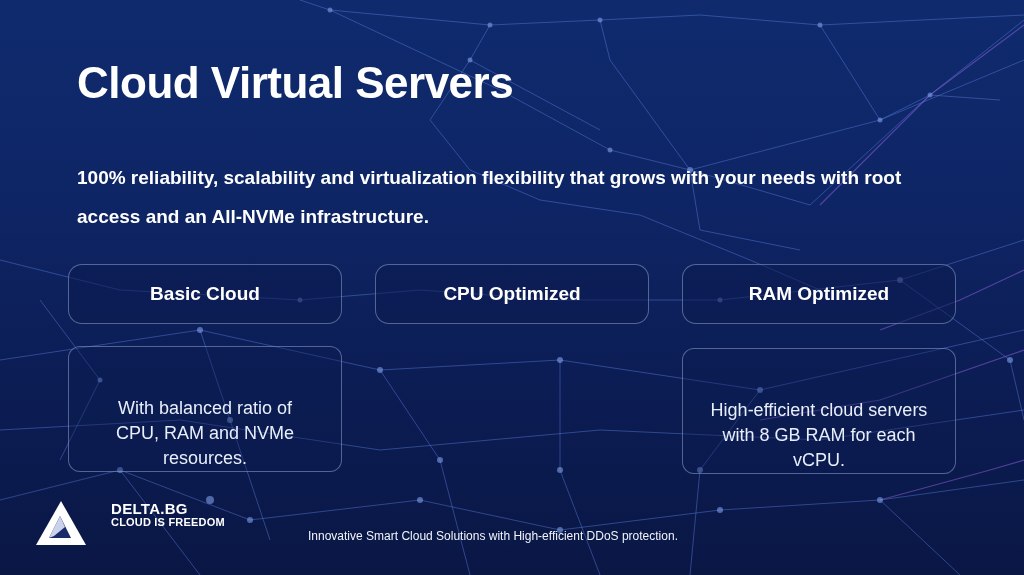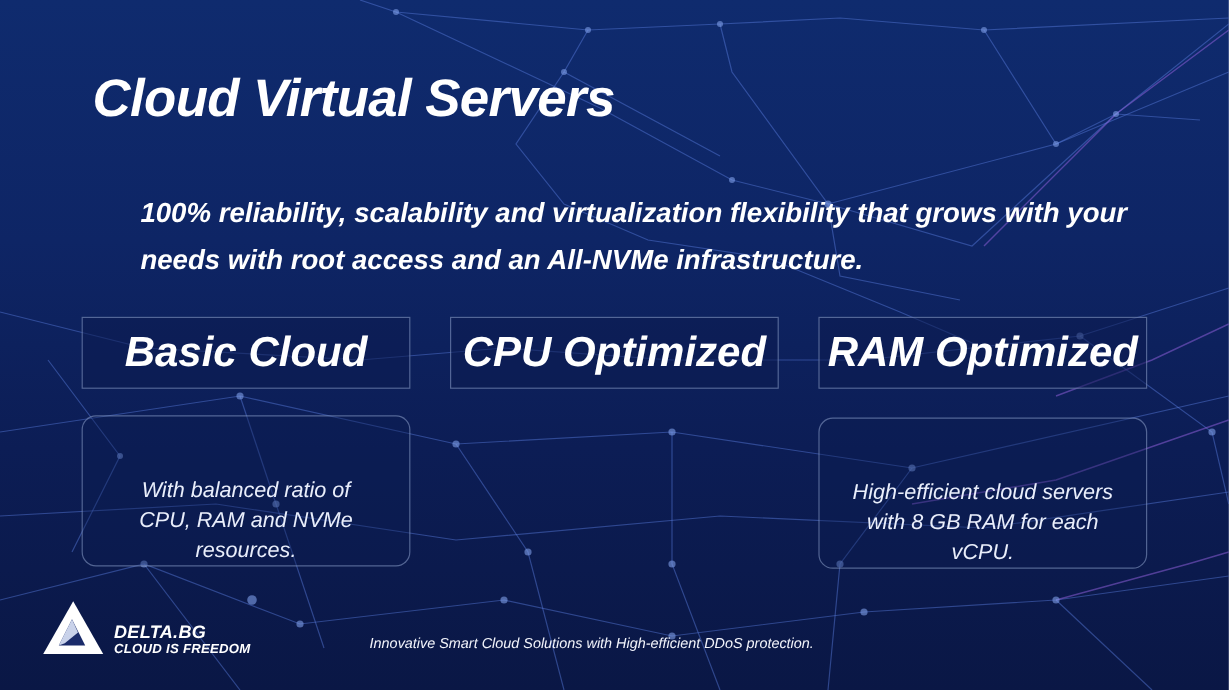--- a/index.html
+++ b/index.html
@@ -1,30 +1,30 @@
 <!DOCTYPE html>
 <html><head>
 <meta charset="utf-8">
 <style>
   html,body{margin:0;padding:0;}
   body{width:1024px;height:575px;overflow:hidden;position:relative;
     font-family:"Liberation Sans",sans-serif;color:#fff;
     background:linear-gradient(180deg,#0f2b6e 0%,#0e2565 35%,#0c1d55 65%,#0a1745 100%);}
   .bg{position:absolute;left:0;top:0;width:1024px;height:575px;z-index:0;}
-  .layer{position:absolute;z-index:1;font-style:italic;}
+  .layer{position:absolute;z-index:1;}
   .title{left:77px;top:58px;font-size:44px;font-weight:bold;letter-spacing:-0.5px;}
-  .subtitle{left:77px;top:158px;width:880px;font-size:23px;font-weight:bold;line-height:39px;margin-left:40px;}
-  .card-head{position:absolute;height:58px;border:1.5px solid rgba(170,190,230,0.45);border-radius:0;
+  .subtitle{left:77px;top:158px;width:880px;font-size:19px;font-weight:bold;line-height:39px;}
+  .card-head{position:absolute;height:58px;border:1.5px solid rgba(170,190,230,0.45);border-radius:14px;
     background:rgba(12,28,80,0.55);display:flex;align-items:center;justify-content:center;
-    font-size:35px;font-weight:bold;}
+    font-size:19px;font-weight:bold;}
   .card-body{position:absolute;height:124px;border:1.5px solid rgba(170,190,230,0.45);border-radius:12px;
     background:rgba(12,28,80,0.35);display:flex;align-items:center;justify-content:center;
     text-align:center;font-size:18px;line-height:25px;color:#e9eefb;}
   .card-body span{display:block;width:220px;margin-top:48px;}
-  .logo{left:35px;top:500px;display:flex;align-items:flex-end;gap:8px;}
+  .logo{left:35px;top:500px;display:flex;align-items:flex-start;gap:24px;}
   .logo-name{font-size:15px;font-weight:bold;letter-spacing:0.3px;line-height:17px;}
   .logo-tag{font-size:11px;font-weight:bold;letter-spacing:0.2px;line-height:10px;}
   .footer{left:308px;top:529px;font-size:12px;color:#f2f4fb;}
 </style>
 </head>
 <body>
 
 <svg class="bg" viewBox="0 0 1024 575" xmlns="http://www.w3.org/2000/svg">
   <g stroke="#5a7fe0" stroke-opacity="0.45" stroke-width="1" fill="none">
     <polyline points="300,0 330,10 500,90 610,150 690,170 810,205 930,95 1024,20"></polyline>

